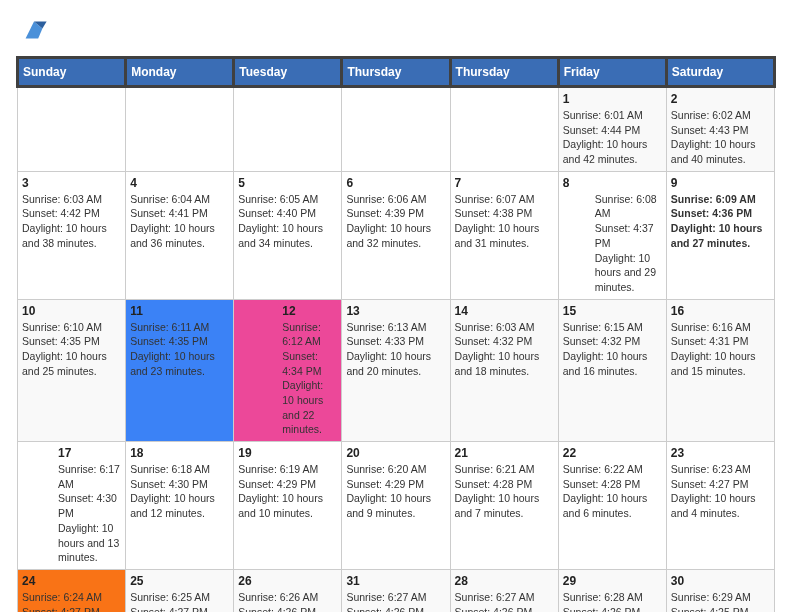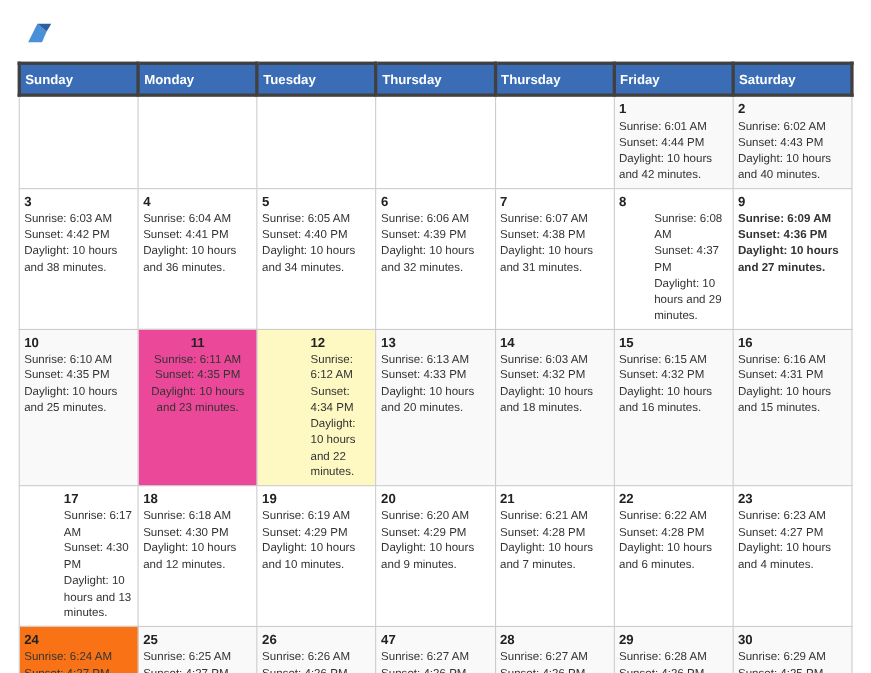--- a/index.html
+++ b/index.html
@@ -191,27 +191,27 @@
 Daylight: 10 hours and 27 minutes.</div>
         </td>
       </tr>
       <tr>
         <td style="background: rgb(249, 249, 249);">
           <div class="day-number">10</div>
           <div class="day-info" style="white-space: pre-line;">Sunrise: 6:10 AM
 Sunset: 4:35 PM
 Daylight: 10 hours and 25 minutes.</div>
         </td>
-        <td style="background: #ec4899; text-align: center;">
+        <td style="background: #3b82f6;">
           <div class="day-number">11</div>
           <div class="day-info" style="white-space: pre-line;">Sunrise: 6:11 AM
 Sunset: 4:35 PM
 Daylight: 10 hours and 23 minutes.</div>
         </td>
-        <td style="background: #fef9c3; padding-left: 48px;">
+        <td style="background: #ec4899; padding-left: 48px;">
           <div class="day-number">12</div>
           <div class="day-info" style="white-space: pre-line;">Sunrise: 6:12 AM
 Sunset: 4:34 PM
 Daylight: 10 hours and 22 minutes.</div>
         </td>
         <td style="background: rgb(249, 249, 249);">
           <div class="day-number">13</div>
           <div class="day-info" style="white-space: pre-line;">Sunrise: 6:13 AM
 Sunset: 4:33 PM
 Daylight: 10 hours and 20 minutes.</div>
@@ -292,21 +292,21 @@
 Sunset: 4:27 PM
 Daylight: 10 hours and 2 minutes.</div>
         </td>
         <td style="background: rgb(249, 249, 249);">
           <div class="day-number">26</div>
           <div class="day-info" style="white-space: pre-line;">Sunrise: 6:26 AM
 Sunset: 4:26 PM
 Daylight: 10 hours and 0 minutes.</div>
         </td>
         <td style="background: rgb(249, 249, 249);">
-          <div class="day-number">47</div>
+          <div class="day-number">31</div>
           <div class="day-info" style="white-space: pre-line;">Sunrise: 6:27 AM
 Sunset: 4:26 PM
 Daylight: 9 hours and 59 minutes.</div>
         </td>
         <td style="background: rgb(249, 249, 249);">
           <div class="day-number">28</div>
           <div class="day-info" style="white-space: pre-line;">Sunrise: 6:27 AM
 Sunset: 4:26 PM
 Daylight: 9 hours and 58 minutes.</div>
         </td>

